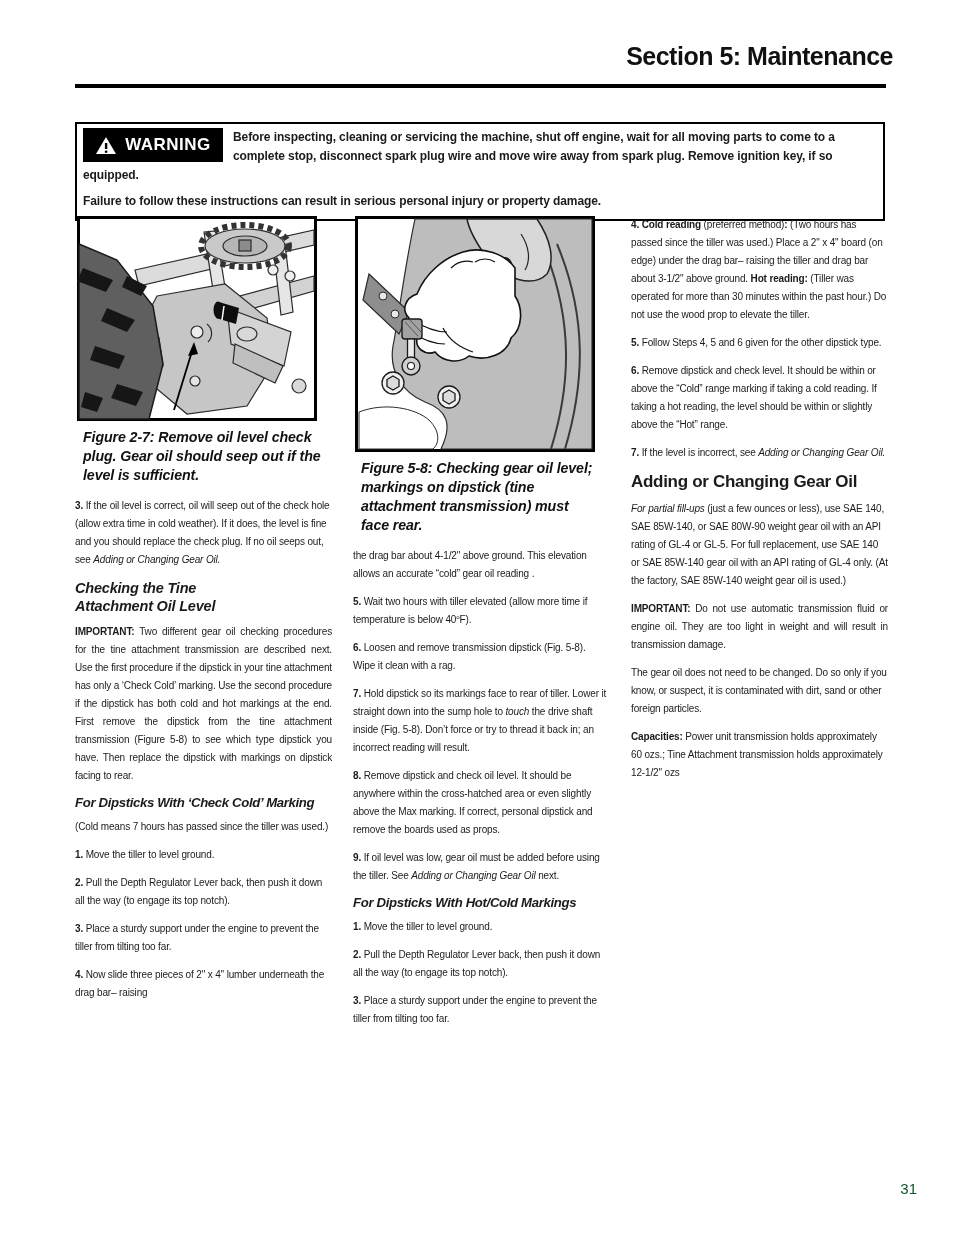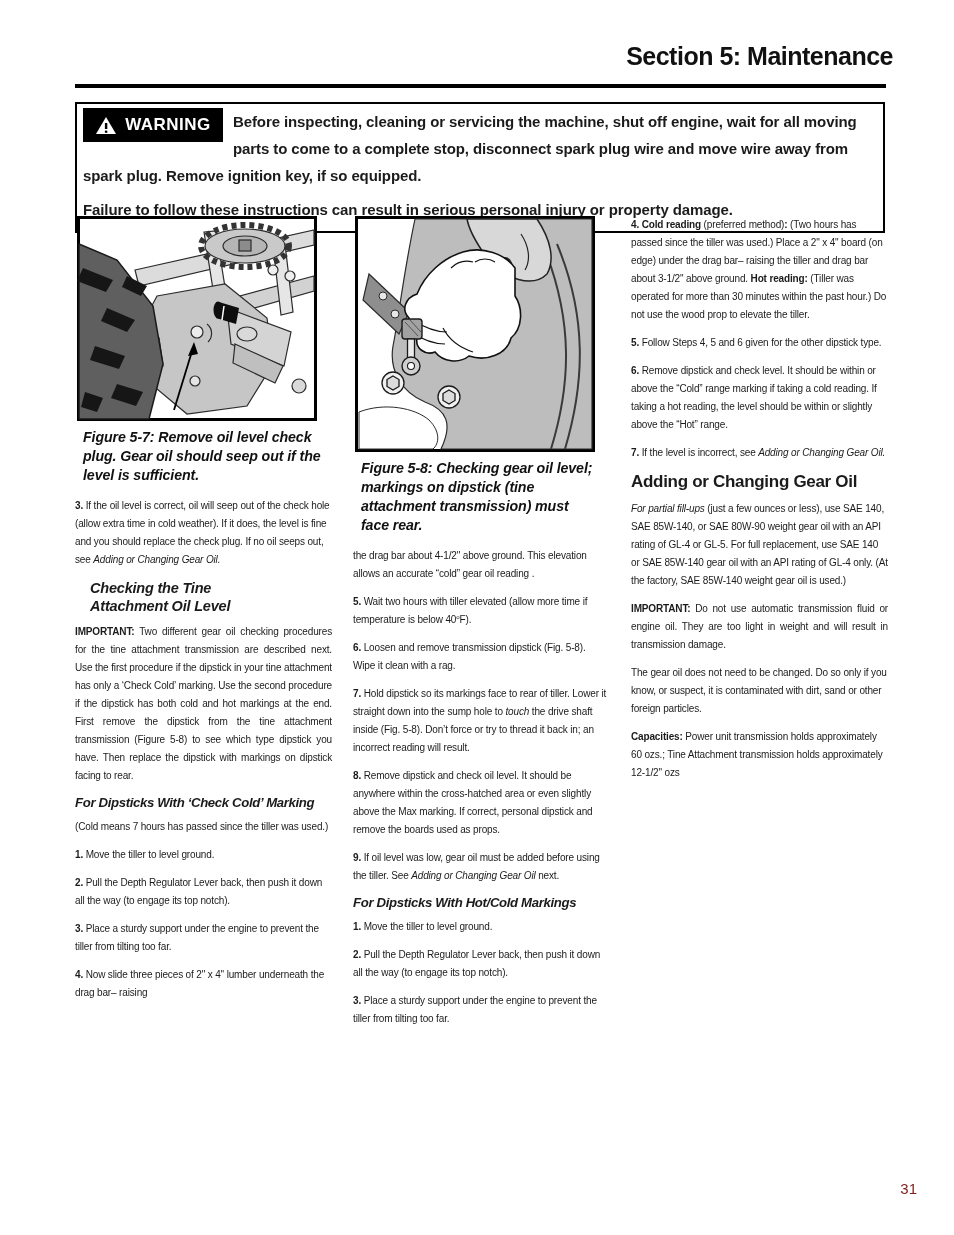--- a/index.html
+++ b/index.html
@@ -1,45 +1,45 @@
 <!DOCTYPE html>
 <html><head>
 <meta charset="utf-8">
 <style>
   html,body{margin:0;padding:0;background:#ffffff;}
   .page{position:relative;width:954px;height:1235px;background:#fff;overflow:hidden;
         font-family:"Liberation Sans",sans-serif;color:#1b1b1b;padding-left:7px;}
   .header-title{position:absolute;top:42px;right:68px;font-size:25px;font-weight:700;
         letter-spacing:-0.5px;color:#111;}
   .rule{position:absolute;top:84px;left:75px;width:811px;height:4px;background:#000;}
-  .warnbox{position:absolute;top:102px;left:75px;width:810px;box-sizing:border-box;
+  .warnbox{position:absolute;top:122px;left:75px;width:810px;box-sizing:border-box;
         border:2px solid #000;padding:3px 8px 8px 6px;}
   .warnbox::after{content:"";display:block;clear:both;}
   .warnlabel{float:left;width:140px;height:34px;background:#000;color:#fff;
         display:flex;align-items:center;justify-content:center;gap:8px;
         font-weight:700;font-size:17px;letter-spacing:0.5px;margin:1px 10px 4px 0;}
-  .warntext{font-weight:700;font-size:15px;line-height:27px;margin:1px 0 0 0;letter-spacing:-0.1px;}
+  .warntext{font-weight:700;font-size:12px;line-height:19px;margin:1px 0 0 0;letter-spacing:-0.1px;}
   .warntext2{margin-top:7px;}
   .columns{position:absolute;top:216px;left:75px;width:813px;display:flex;gap:21px;}
   .col{width:257px;}
   .col p{font-size:10px;line-height:18px;margin:0 0 10px 0;letter-spacing:-0.15px;}
   .col p.justify{text-align:justify;}
   .b{font-weight:700;}
   .i{font-style:italic;}
   sup{font-size:0.62em;vertical-align:super;line-height:0;}
   .h2{font-size:17px;font-weight:700;margin:2px 0 8px 0;letter-spacing:-0.3px;}
   .h3{font-size:14.5px;font-weight:700;font-style:italic;white-space:pre-line;
-        margin:2px 0 8px 15px;line-height:18px;letter-spacing:-0.2px;}
+        margin:2px 0 8px 0;line-height:18px;letter-spacing:-0.2px;}
   .h4{font-size:13.2px;font-weight:700;font-style:italic;margin:0 0 8px 0;
         white-space:nowrap;letter-spacing:-0.35px;}
   figure{margin:0 0 12px 2px;padding:0;}
   figure svg{display:block;}
   figcaption{font-size:14.2px;font-weight:700;font-style:italic;line-height:19px;
         margin:7px 0 0 6px;color:#111;letter-spacing:-0.1px;width:238px;}
-  .pageno{position:absolute;right:44px;bottom:38px;font-size:15px;color:#7f1d1d;}
+  .pageno{position:absolute;right:44px;bottom:38px;font-size:15px;color:#14532d;}
 </style>
 </head>
 <body>
 
 <div class="page">
   <div class="header-title">Section 5:  Maintenance</div>
   <div class="rule"></div>
 
   <div class="warnbox">
     <div class="warnlabel">
@@ -91,21 +91,21 @@
       <path d="M6,52 l30,12 -7,12 -29,-11 z"></path>
       <path d="M30,92 l28,12 -8,12 -26,-11 z"></path>
       <path d="M18,130 l30,10 -6,13 -29,-9 z"></path>
       <path d="M40,168 l26,8 -7,14 -25,-8 z"></path>
       <path d="M8,176 l18,6 -6,14 -16,-5 z"></path>
       <path d="M50,60 l20,10 -6,10 -19,-9 z"></path>
     </g>
     <line x1="97" y1="194" x2="116" y2="132" stroke="#000" stroke-width="1.8"></line>
     <polygon points="111,140 121,138 117,126" fill="#000"></polygon>
   </svg>
-<figcaption>Figure 5-7: Remove oil level check plug.  Gear oil should seep out if the level is sufficient.</figcaption>
+<figcaption>Figure 2-7: Remove oil level check plug.  Gear oil should seep out if the level is sufficient.</figcaption>
         </figure>
         <p><span class="b">3.</span><span> If the oil level is correct, oil will seep out of the check hole (allow extra time in cold weather).  If it does, the level is fine and you should replace the check plug.  If no oil seeps out, see </span><span class="i">Adding or Changing Gear Oil.</span></p>
         <div class="h3">Checking the Tine
 Attachment Oil Level</div>
         <p class="justify"><span class="b">IMPORTANT:</span><span>  Two different gear oil checking procedures for the tine attachment transmission are described next.  Use the first procedure if the dipstick in your tine attachment has only a ‘Check Cold’ marking.  Use the second procedure if the dipstick has both cold and hot markings at the end.  First remove the dipstick from the tine attachment transmission (Figure 5-8) to see which type dipstick you have.  Then replace the dipstick with markings on dipstick facing to rear.</span></p>
         <div class="h4">For Dipsticks With ‘Check Cold’ Marking</div>
         <p><span>(Cold means 7 hours has passed since the tiller was used.)</span></p>
         <p><span class="b">1.</span><span> Move the tiller to level ground.</span></p>
         <p><span class="b">2.</span><span> Pull the Depth Regulator Lever back, then push it down all the way (to engage its top notch).</span></p>
         <p><span class="b">3.</span><span> Place a sturdy support under the engine to prevent the tiller from tilting too far.</span></p>

